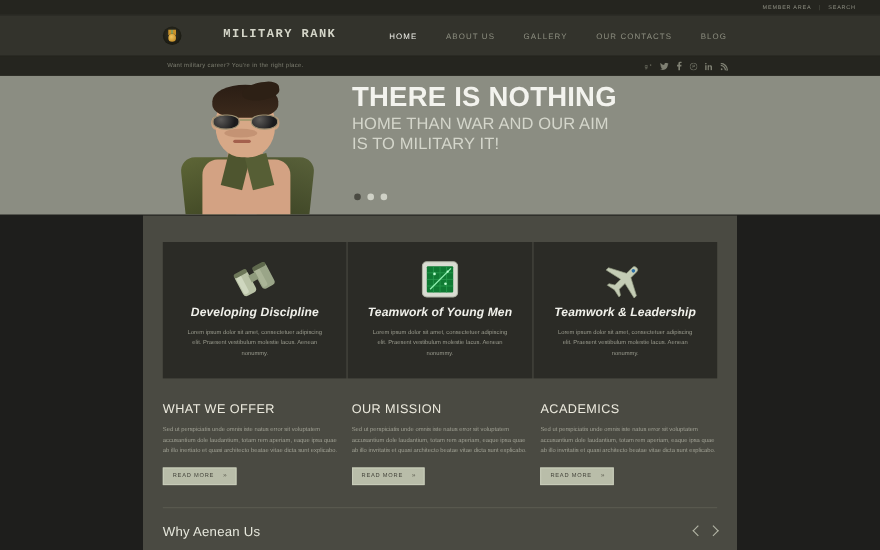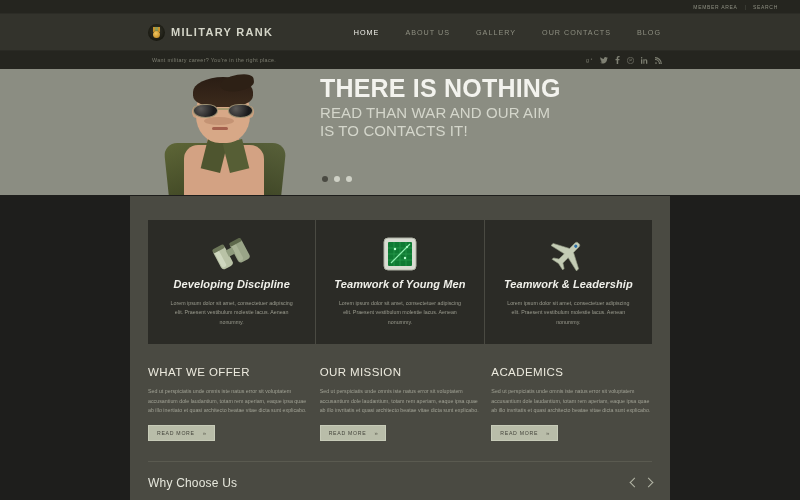--- a/index.html
+++ b/index.html
@@ -62,22 +62,23 @@
     width:7px; height:7px; border-radius:50%;
     background:radial-gradient(circle at 40% 35%, #f0c45c, #b8801c);
     position:absolute; top:7px;
     box-shadow:0 0 1px #000;
   }
   .logo-text {
     font-size:11px;
     font-weight:bold;
     letter-spacing:1.3px;
     color:#d4d5c8;
-    font-family:Liberation Sans, sans-serif;
+    font-family:Liberation Mono, monospace;
     text-transform:uppercase;
+    margin-left:32px;
   }
   .mainnav {
     display:flex;
     align-items:center;
     gap:26px;
     margin-left:auto;
     margin-right:139px;
   }
   .mainnav a {
     font-size:7.2px;
@@ -401,22 +402,22 @@
     <span class="s-glasses">
       <span class="s-lens l"></span>
       <span class="s-bridge"></span>
       <span class="s-lens r"></span>
     </span>
   </div>
 
   <div class="hero-text">
     <div class="hero-title">THERE IS NOTHING</div>
     <div class="hero-sub">
-      <div>READ THAN WAR AND OUR AIM</div>
-      <div>IS TO CONTACTS IT!</div>
+      <div>HOME THAN WAR AND OUR AIM</div>
+      <div>IS TO MILITARY IT!</div>
     </div>
   </div>
 </div>
 
 <div class="hero-dots">
   <i class="active"></i>
   <i></i>
   <i></i>
 </div>
 
@@ -507,20 +508,20 @@
         <span>READ MORE</span>
         <span class="chev">»</span>
       </a>
     </div>
 
   </div>
 
   <div class="divider"></div>
 
   <div class="bottom-head">
-    <h3>Why Choose Us</h3>
+    <h3>Why Aenean Us</h3>
     <div class="arrows">
       <i class="prev"></i>
       <i class="next"></i>
     </div>
   </div>
 
 </div>
 
 </body></html>

